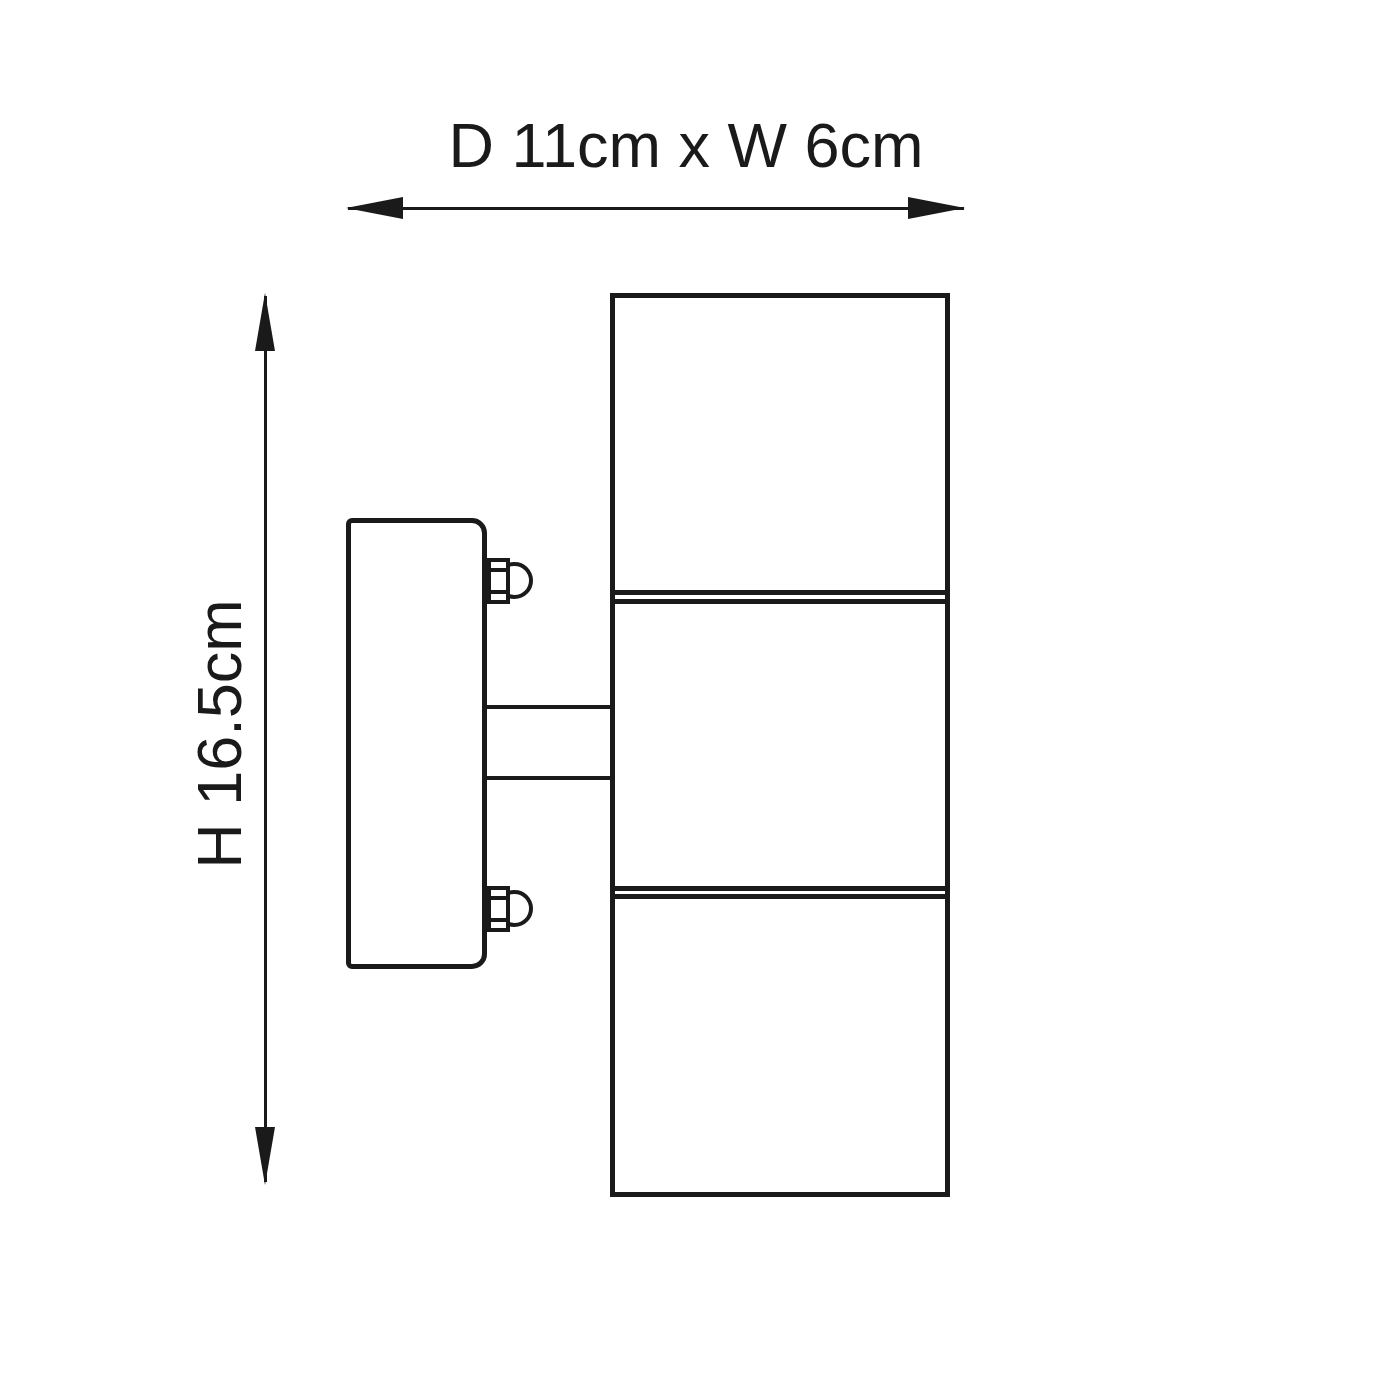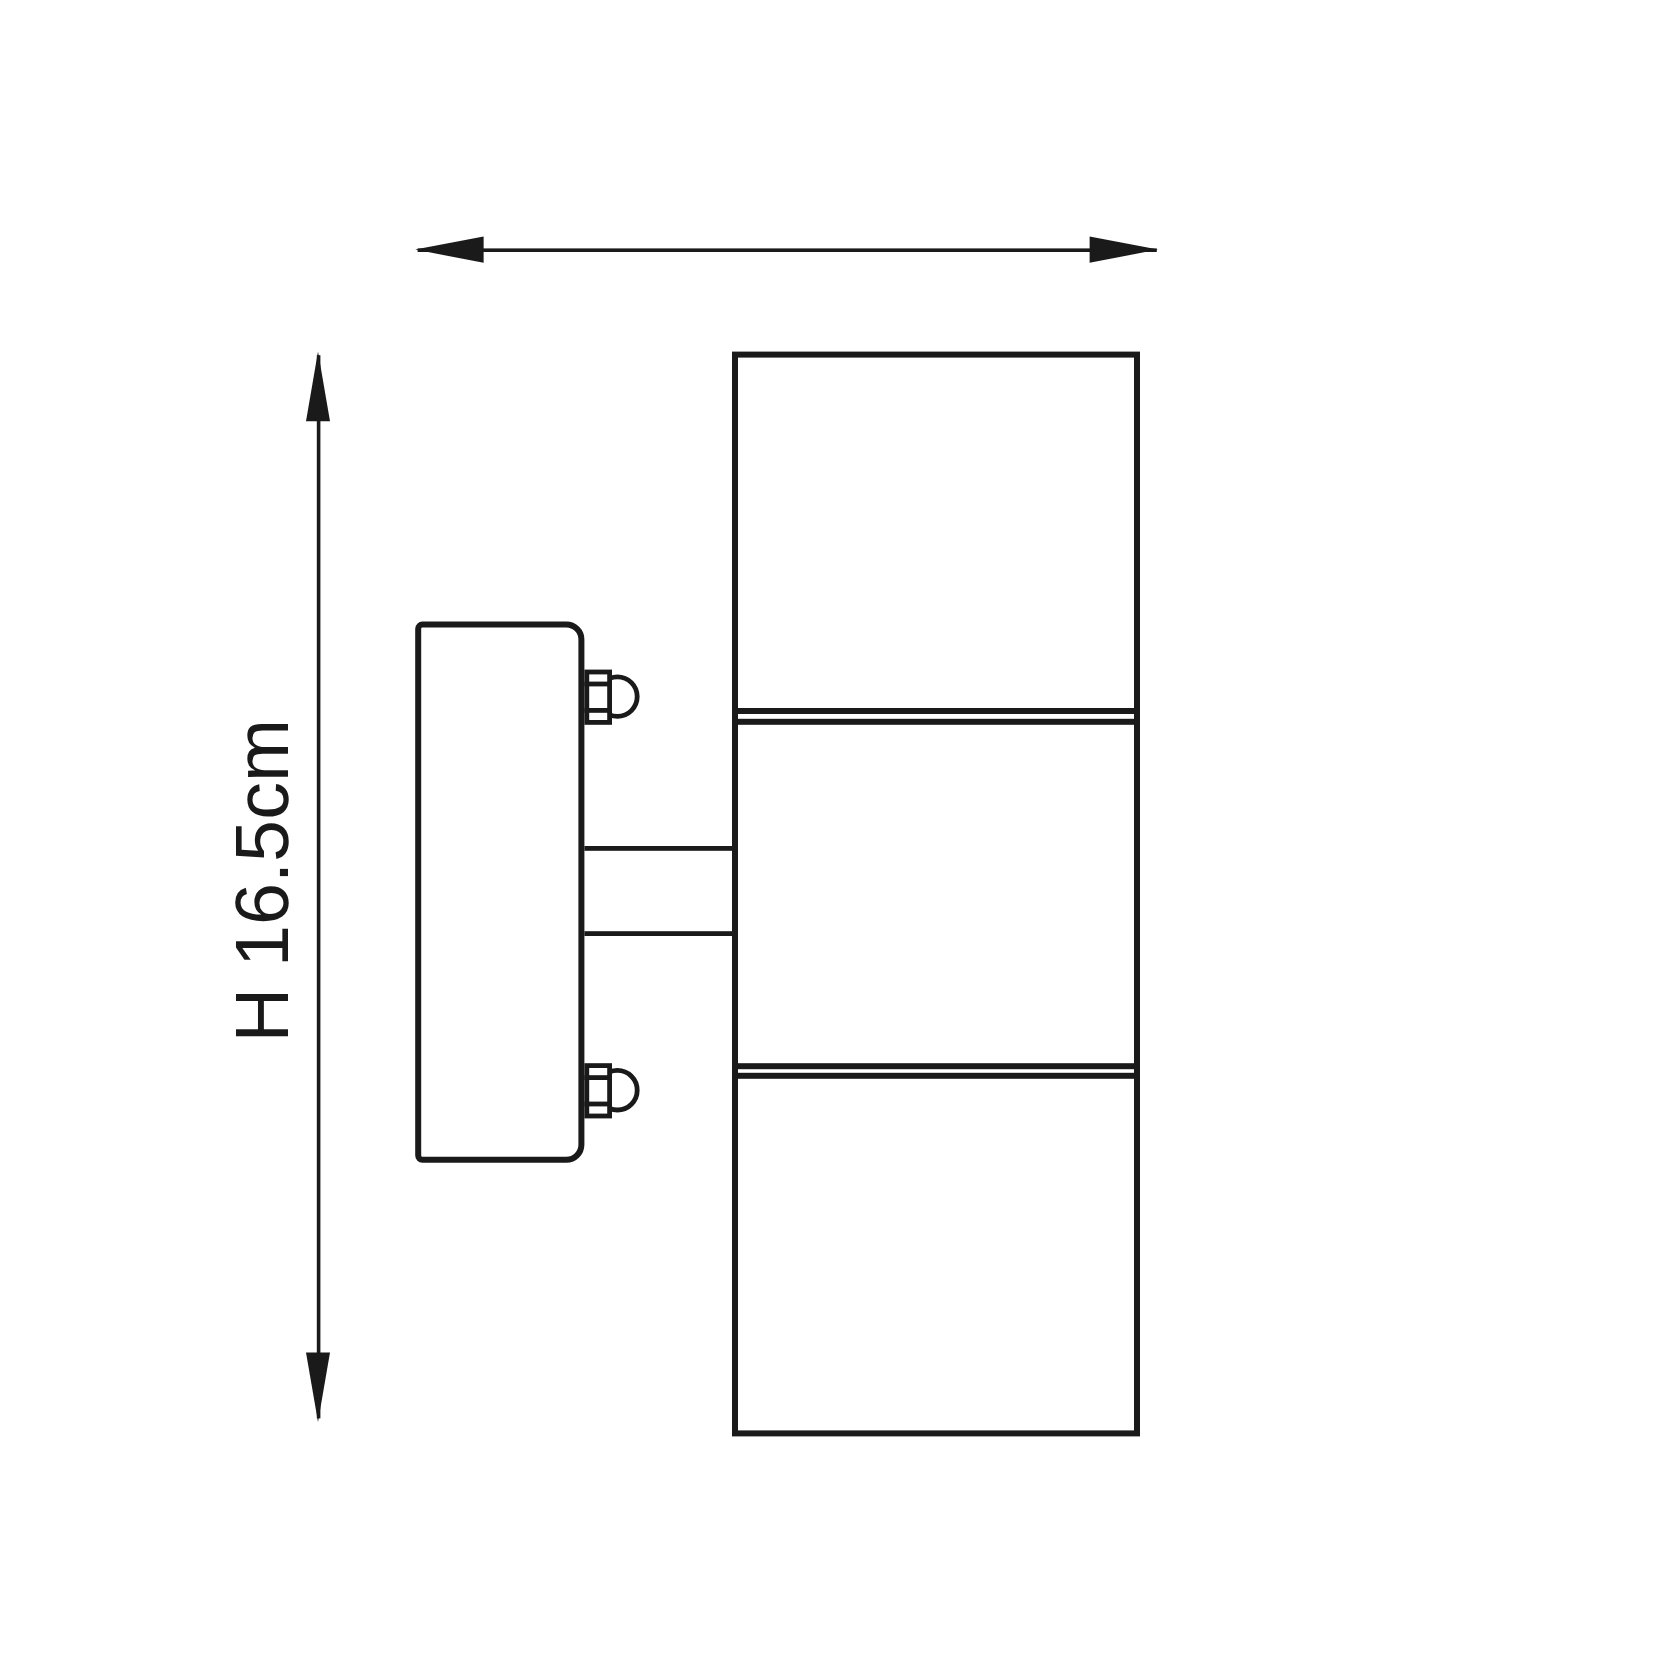--- a/index.html
+++ b/index.html
@@ -122,20 +122,21 @@
   #screw-bottom-dome{left:496px;top:890px;}
   #screw-bottom-body{left:487px;top:886px;}
   #screw-bottom-flange-upper{left:487px;top:896px;}
   #screw-bottom-flange-lower{left:487px;top:918px;}
 </style>
 </head>
 <body>
 
 <div id="canvas">
 
+  <div class="abs dim-label" id="width-label">D 11cm x W 6cm</div>
   <div class="abs dim-line" id="h-arrow-line"></div>
   <div class="abs arrowhead" id="h-arrowhead-left"></div>
   <div class="abs arrowhead" id="h-arrowhead-right"></div>
 
   <div class="abs dim-label" id="height-label">H 16.5cm</div>
   <div class="abs dim-line" id="v-arrow-line"></div>
   <div class="abs arrowhead" id="v-arrowhead-top"></div>
   <div class="abs arrowhead" id="v-arrowhead-bottom"></div>
 
   <div class="abs" id="mounting-arm"></div>

